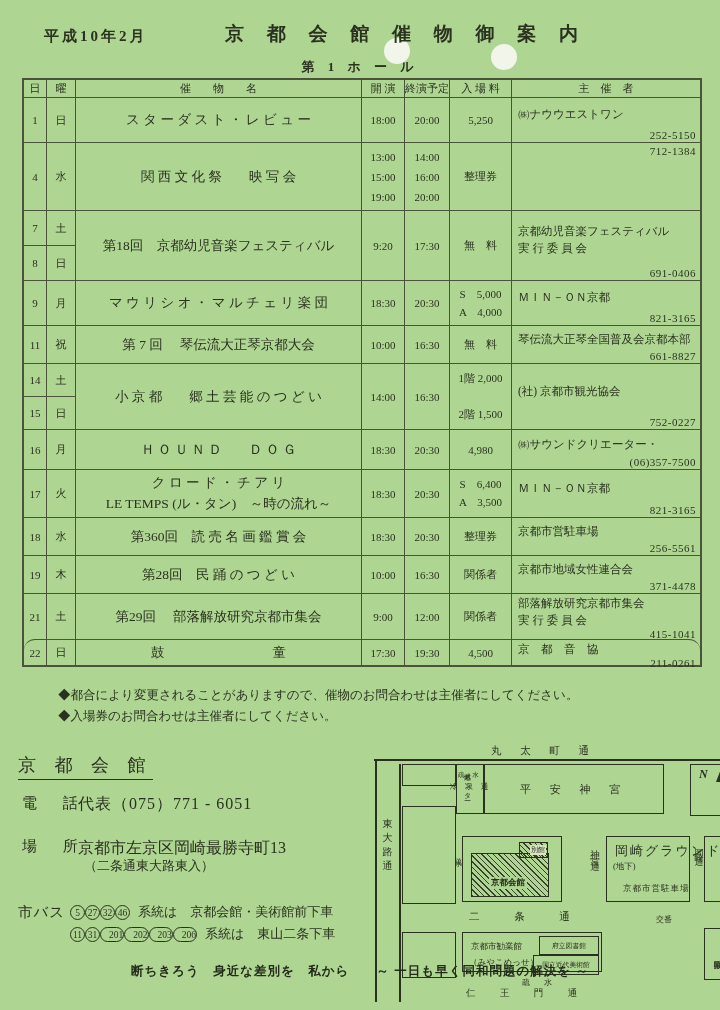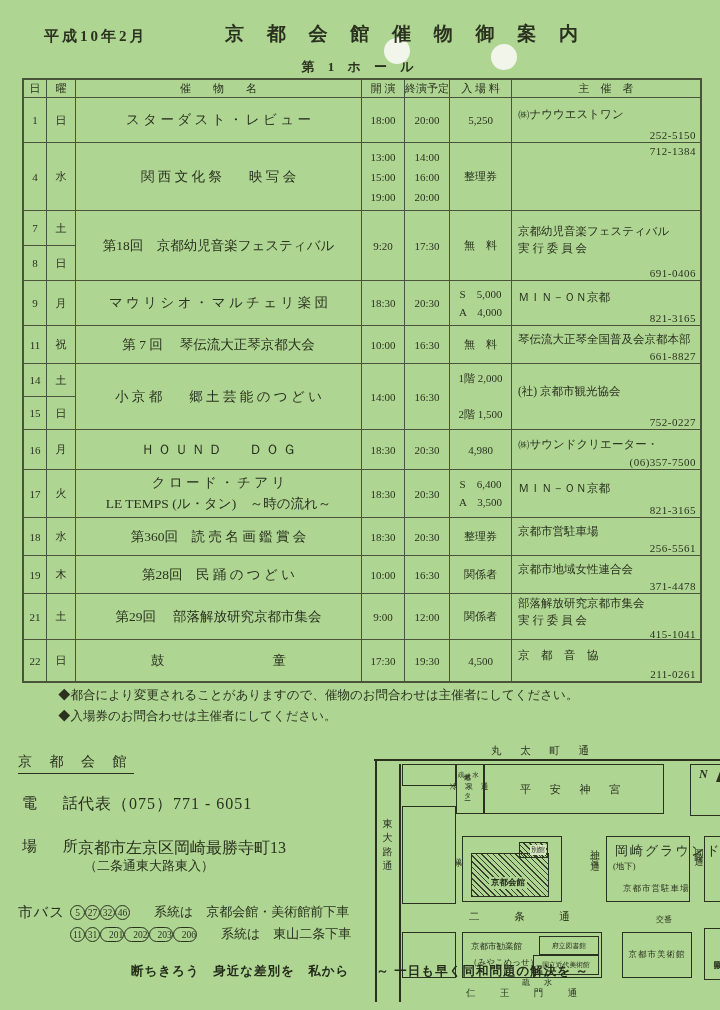--- a/index.html
+++ b/index.html
@@ -37,29 +37,29 @@
   .c-adm.spread{justify-content:space-between;padding:7px 0;}
   .c-org{flex:1;display:flex;flex-direction:column;box-sizing:border-box;padding:2px 4px 1px 6px;}
   .org-lines{flex:1;display:flex;flex-direction:column;justify-content:center;gap:2px;}
   .org-line{font-size:11.5px;white-space:nowrap;}
   .tel{font-size:11px;text-align:right;letter-spacing:.5px;}
 
   
   .notes{position:absolute;left:58px;top:685px;font-size:12.5px;line-height:21px;}
 
   
-  .v-name{position:absolute;left:18px;top:753px;font-size:14px;letter-spacing:7px;border-bottom:1.5px solid var(--ink);padding-bottom:2px;}
+  .v-name{position:absolute;left:18px;top:753px;font-size:18px;letter-spacing:7px;border-bottom:1.5px solid var(--ink);padding-bottom:2px;}
   .v-row-label{position:absolute;font-size:15px;letter-spacing:11px;white-space:nowrap;}
   .v-phone-label{left:22px;top:794px;}
   .v-phone-val{position:absolute;left:78px;top:794px;font-size:16px;letter-spacing:1px;}
   .v-place-label{left:22px;top:837px;}
   .v-addr1{position:absolute;left:78px;top:838px;font-size:16px;}
   .v-addr2{position:absolute;left:84px;top:857px;font-size:13px;}
   .bus-label{position:absolute;left:18px;top:903px;font-size:14.5px;letter-spacing:1px;}
-  .bus-line{position:absolute;font-size:13px;white-space:nowrap;display:flex;align-items:center;gap:18px;}
+  .bus-line{position:absolute;font-size:13px;white-space:nowrap;display:flex;align-items:center;gap:2px;}
   .bus-line1{left:70px;top:903px;}
   .bus-line2{left:70px;top:925px;}
   .bus-num{display:inline-flex;align-items:center;justify-content:center;min-width:15px;height:15px;border:1.2px solid var(--ink);border-radius:50%;font-size:9.5px;box-sizing:border-box;}
   .bus-num.wide{min-width:21px;border-radius:8px;padding-left:8px;}
   .bus-text{margin-left:6px;}
 
   
   .map{position:absolute;left:345px;top:744px;width:370px;height:258px;margin-left:29px;}
   .blk{position:absolute;border:1.5px solid var(--ink);box-sizing:border-box;}
   .mline{position:absolute;background:var(--ink);}
@@ -415,21 +415,21 @@
             <div class="adm-line">関係者</div>
           </div>
           <div class="c-org">
             <div class="org-lines">
               <div class="org-line">部落解放研究京都市集会</div>
               <div class="org-line">実 行 委 員 会</div>
             </div>
             <div class="tel">415-1041</div>
           </div>
         </div>
-        <div class="trow" style="height: 42px;">
+        <div class="trow" style="height: 26px; border-radius: 11px;">
           <div class="c-days">
             <div class="day-subrow">
               <div class="d-num">22</div>
               <div class="d-wd">日</div>
             </div>
           </div>
           <div class="c-event">
             <div class="ev-line">鼓　　　　　　　　童</div>
           </div>
           <div class="c-time c-start">
@@ -515,33 +515,30 @@
       <div class="mlabel m-ground2">(地下)</div>
       <div class="mlabel m-parking">京都市営駐車場</div>
     </div>
     <div class="mlabel vtext m-okazaki">岡崎通</div>
     <div class="blk" style="left:330px;top:92px;width:40px;height:66px;border-right:none;"></div>
 
     <div class="mlabel m-nijo">二 条 通</div>
     <div class="mlabel m-koban">交番</div>
 
     <div class="blk" style="left:28px;top:188px;width:54px;height:46px;"></div>
-    <div class="blk" style="left:88px;top:188px;width:140px;height:46px;">
+    <div class="blk" style="left:88px;top:188px;width:140px;height:40px;">
       <div class="mlabel m-kangyo1">京都市勧業館</div>
       <div class="mlabel m-kangyo2">（みやこめっせ）</div>
       <div class="blk m-libbox">
         <div class="m-smalltext">府立図書館</div>
       </div>
       <div class="blk m-momakbox">
         <div class="m-smalltext">国立近代美術館</div>
       </div>
     </div>
-    <div class="blk" style="left:248px;top:188px;width:70px;height:46px;">
-      <div class="m-museum">京都市美術館</div>
-    </div>
     <div class="blk" style="left:330px;top:184px;width:40px;height:52px;border-right:none;">
       <div class="m-zoo vtext">京都市
 動物園</div>
     </div>
 
     <div class="mlabel m-sosui-bottom">疏 水</div>
     <div class="mlabel m-niomon">仁 王 門 通</div>
   </div>
 
   <div class="slogan">断ちきろう　身近な差別を　私から　　～ 一日も早く同和問題の解決を ～</div>

